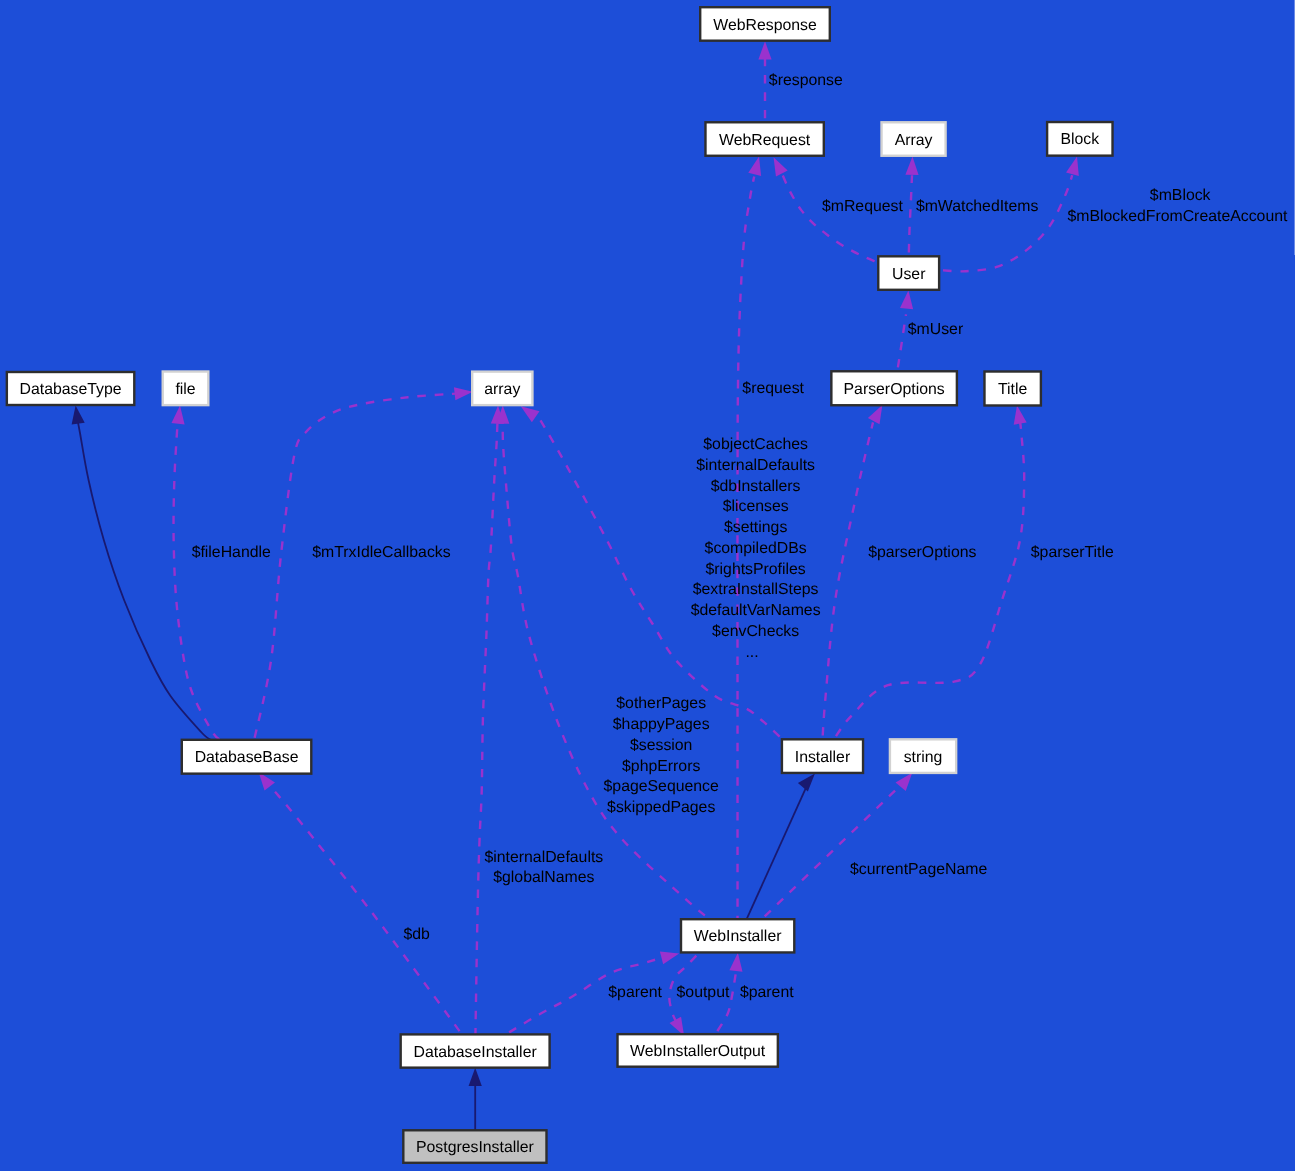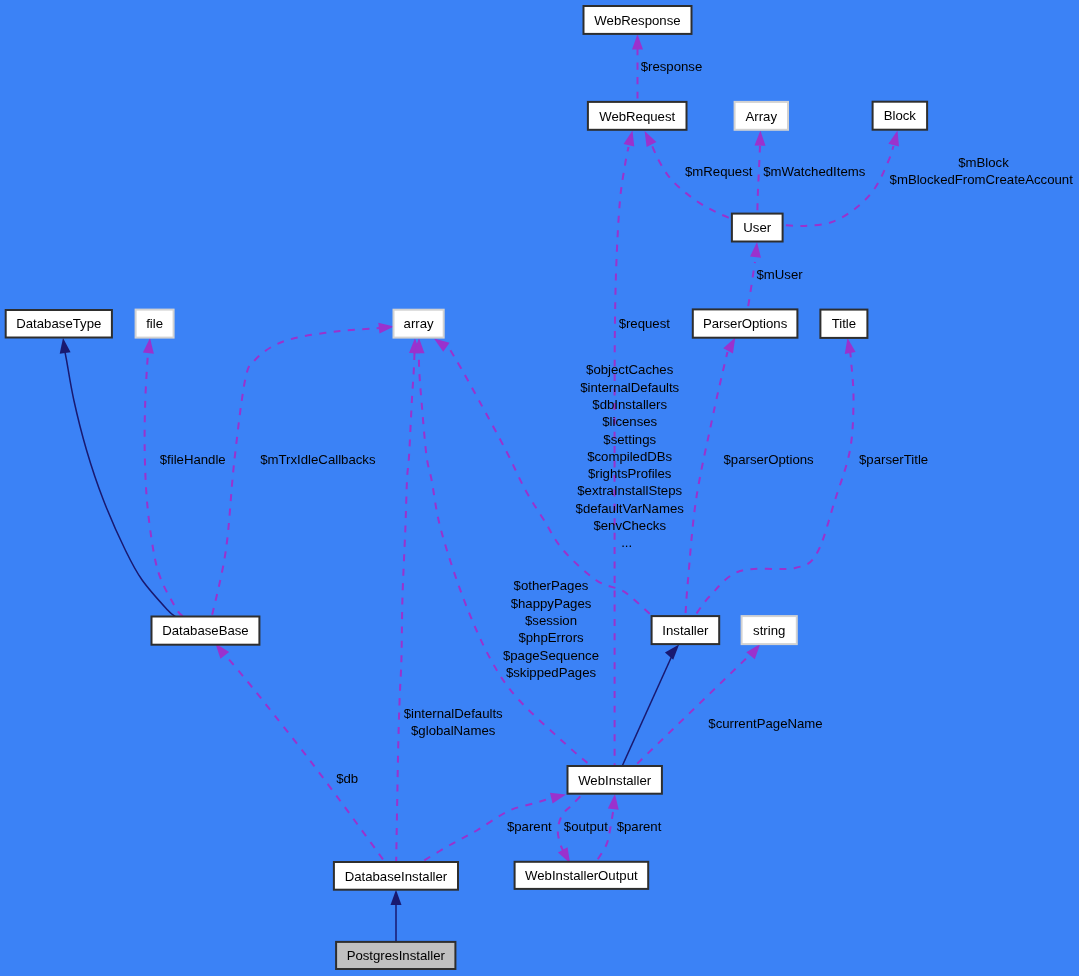--- a/index.html
+++ b/index.html
@@ -1,17 +1,17 @@
 <!DOCTYPE html>
 <html><head>
 <meta charset="utf-8">
 <title>Collaboration diagram</title>
 <style>
   html,body{margin:0;padding:0;background:#ffffff;}
-  #diagram{position:relative;width:1079px;height:976px;background:#3b82f6;overflow:hidden;}
+  #diagram{position:relative;width:1079px;height:976px;background:#1d4ed8;overflow:hidden;}
   svg#graph{display:block;shape-rendering:auto;}
   .nodebox-dark{fill:#ffffff;stroke:#2e2e2e;stroke-width:2;}
   .nodebox-light{fill:#ffffff;stroke:#d2d2d2;stroke-width:2;}
   .nodebox-fill{fill:#c0c0c0;stroke:#2e2e2e;stroke-width:2;}
   .nodelabel{font-family:"Liberation Sans",sans-serif;font-size:13.2px;fill:#000000;text-anchor:middle;}
   .edgelabel{font-family:"Liberation Sans",sans-serif;font-size:13.2px;fill:#000000;text-anchor:middle;}
   .uses{fill:none;stroke:#9a32cd;stroke-width:2;stroke-dasharray:7,7.4;stroke-dashoffset:11;}
   .usesarrow{fill:#9a32cd;stroke:none;}
   .inherit{fill:none;stroke:#191970;stroke-width:1.5;}
   .inheritarrow{fill:#191970;stroke:none;}

